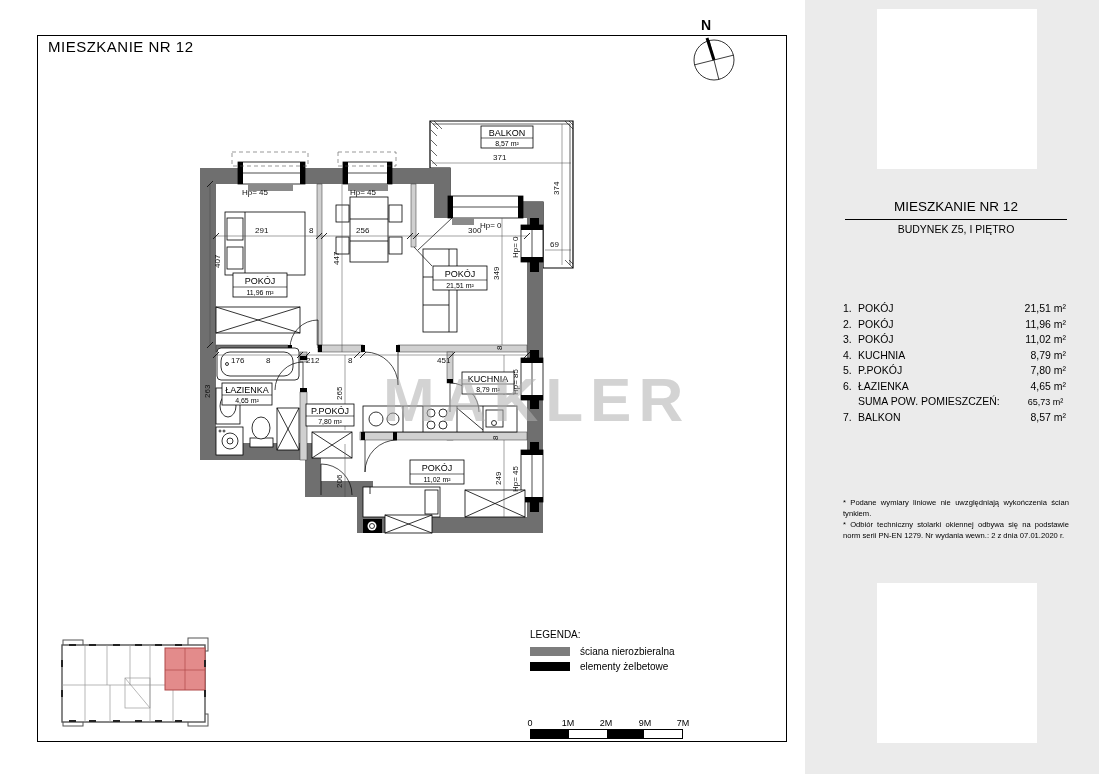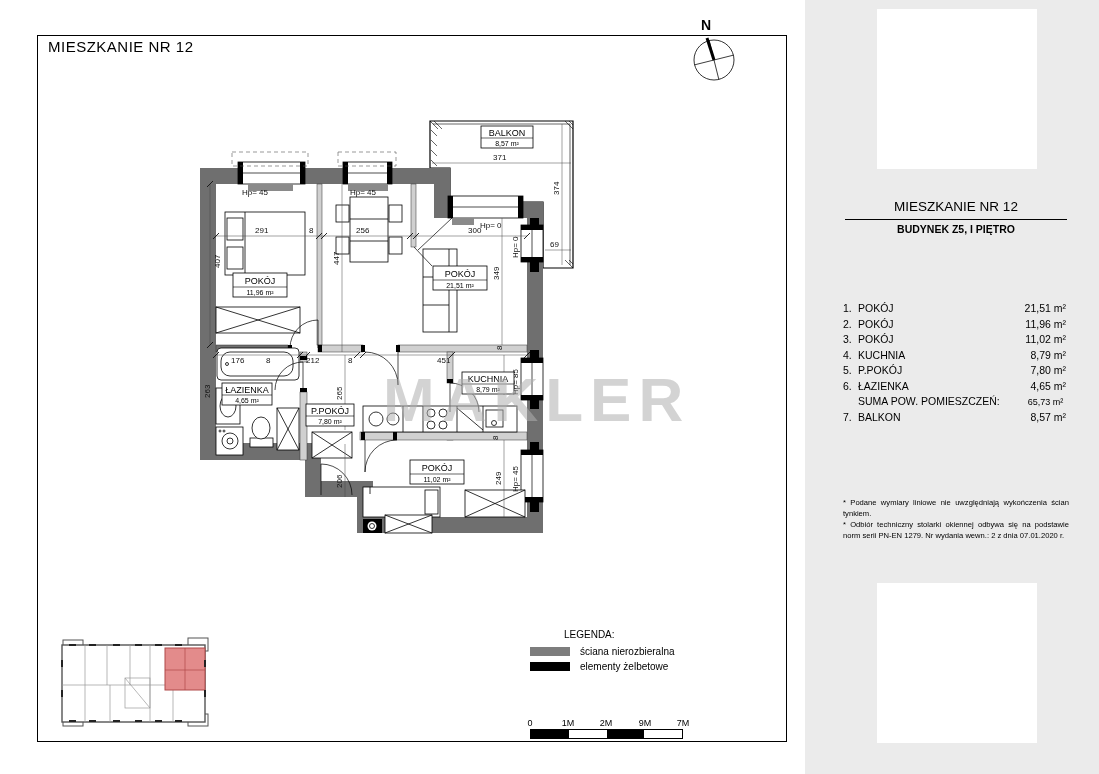--- a/index.html
+++ b/index.html
@@ -7,38 +7,38 @@
        font-family:"Liberation Sans", sans-serif;color:#000;overflow:hidden;}
   .abs{position:absolute;}
   
   #frame{left:37px;top:35px;width:748px;height:705px;border:1px solid #000;}
   #page-title{left:48px;top:38px;font-size:15px;letter-spacing:.5px;}
   
   #watermark{left:383px;top:352px;font-size:62px;font-weight:bold;
              color:rgba(175,175,175,.55);letter-spacing:7px;z-index:30;pointer-events:none;margin-top:12px;}
   
   #legend{left:530px;top:629px;font-size:10px;}
-  .lg-title{margin-bottom:4px;margin-left:34px;}
+  .lg-title{margin-bottom:4px;}
   .lg-row{display:flex;align-items:center;height:15px;}
   .lg-swatch{width:40px;height:9px;margin-right:10px;border:1px solid #444;box-sizing:border-box;}
   .sw0{background:#d9d9d9;} .sw1{background:#7d7d7d;border-color:#7d7d7d;} .sw2{background:#000;border-color:#000;}
   
   #scalebar{left:530px;top:718px;width:153px;font-size:9px;}
   .sb-labels{position:relative;height:11px;}
   .sb-labels span{position:absolute;transform:translateX(-50%);}
   .sb-bar{height:8px;border:1px solid #000;display:flex;}
   .sb-bar div{flex:1;}
   .sb-b{background:#000;} .sb-w{background:#fff;}
   
   #sidebar{left:805px;top:0;width:294px;height:774px;background:#ebebeb;}
   .logo-box{position:absolute;left:72px;width:160px;height:160px;background:#fff;}
   #logo-top{top:9px;} #logo-bottom{top:583px;}
   #sb-title{position:absolute;left:40px;right:32px;top:199px;text-align:center;font-size:13.5px;
             border-bottom:1px solid #000;padding-bottom:5px;}
-  #sb-subtitle{position:absolute;left:40px;right:32px;top:223px;text-align:center;font-size:10.5px;font-weight:bold;}
+  #sb-subtitle{position:absolute;left:40px;right:32px;top:223px;text-align:center;font-size:10.5px;}
   #room-list{position:absolute;left:38px;right:33px;top:302px;font-size:10.5px;}
   .rl-row{display:flex;height:15.5px;align-items:baseline;}
   .rl-no{width:15px;}
   .rl-area{margin-left:auto;}
   .rl-suma .rl-area{font-size:9px;margin-left:28px;}
   #notes{position:absolute;left:38px;right:30px;top:498px;font-size:7.6px;line-height:1.4;
          text-align:justify;}
   #notes p{margin:0 0 1px 0;}
   
   .dim{font:8px "Liberation Sans",sans-serif;fill:#111;}

